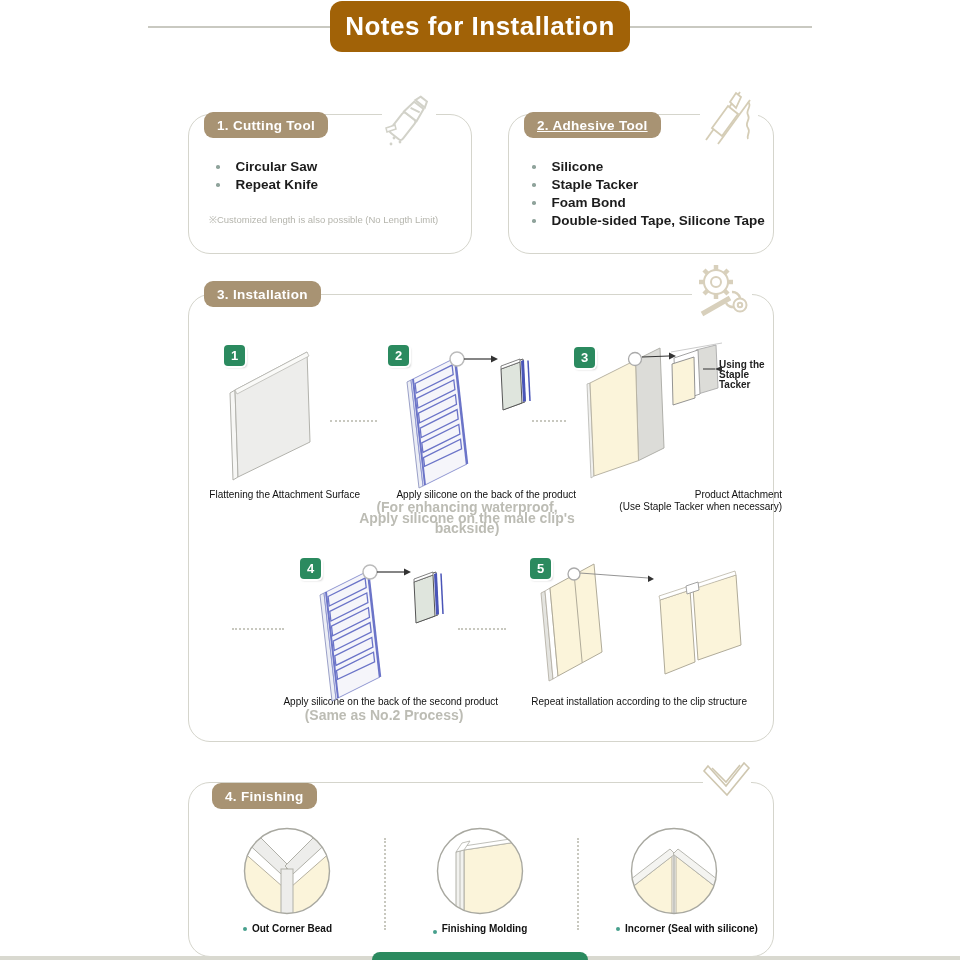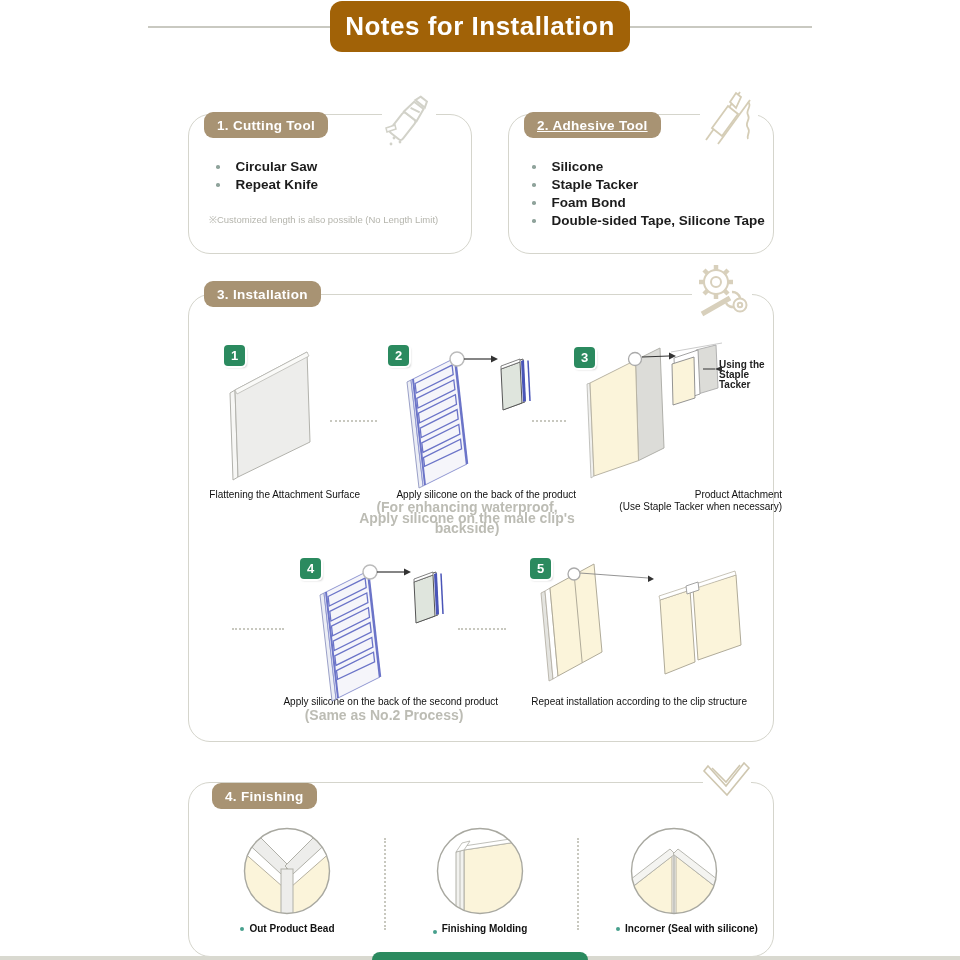--- a/index.html
+++ b/index.html
@@ -324,21 +324,21 @@
       <polygon points="90,64 48,31 48,96 90,96" fill="#fbf4da" stroke="#b5b0a0" stroke-width="1"></polygon>
       <polygon points="-2,58 42,24 47,29 3,63" fill="#f4f4f1" stroke="#b0b0a8" stroke-width="0.9"></polygon>
       <polygon points="94,58 50,24 45,29 89,63" fill="#f4f4f1" stroke="#b0b0a8" stroke-width="0.9"></polygon>
       <line x1="46" y1="30" x2="46" y2="96" stroke="#b0b0a8" stroke-width="1.4"></line>
     </g>
     <circle cx="46" cy="46" r="42.5" fill="none" stroke="#a8a8a0" stroke-width="1.4"></circle>
   </svg>
 
   <div class="fin-cap" id="fc1">
     <span class="fin-dot"></span>
-    <span>Out Product Bead</span>
+    <span>Out Corner Bead</span>
   </div>
   <div class="fin-cap" id="fc2">
     <span class="fin-dot"></span>
     <span>Finishing Molding</span>
   </div>
   <div class="fin-cap" id="fc3">
     <span class="fin-dot"></span>
     <span>Incorner (Seal with silicone)</span>
   </div>
 

